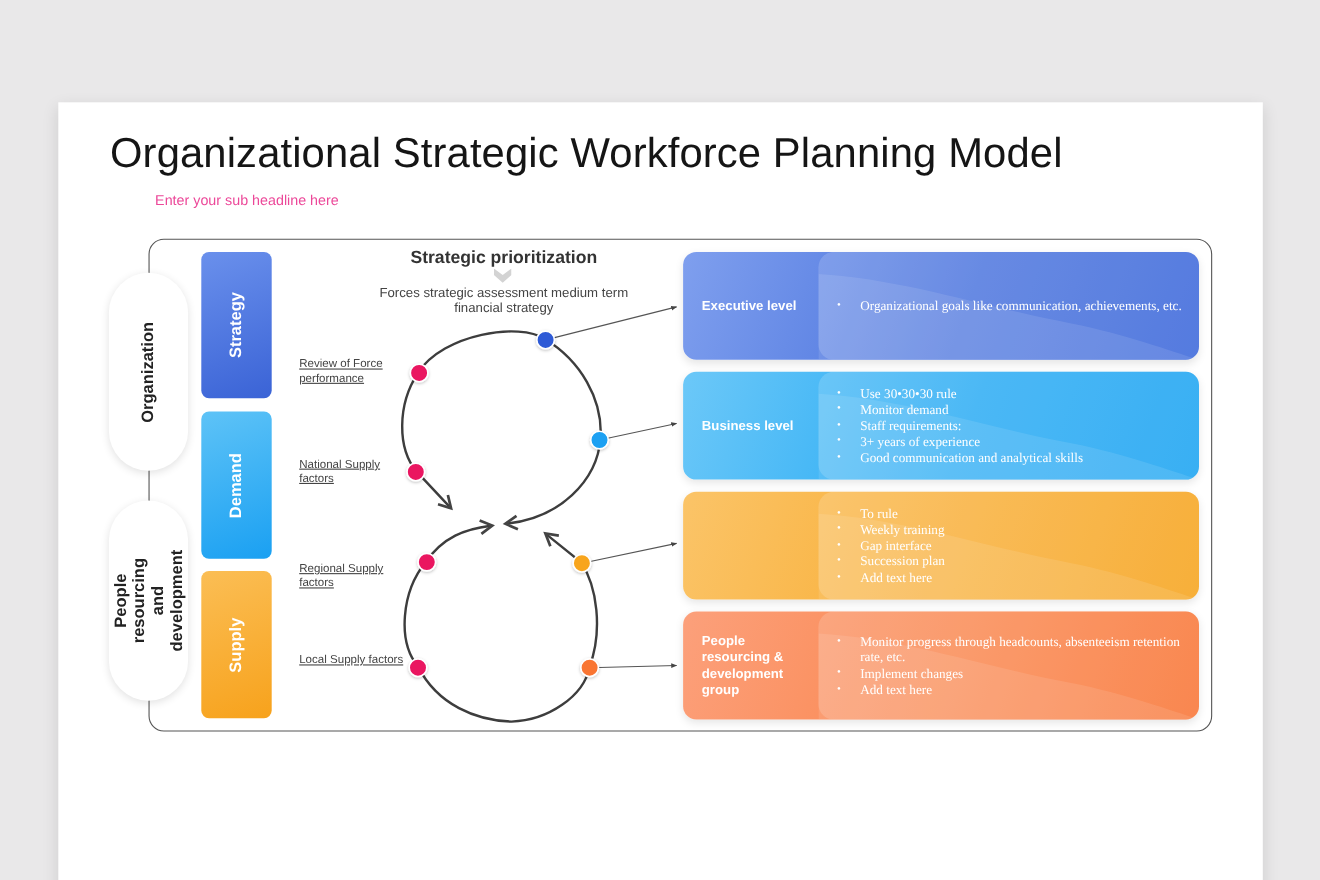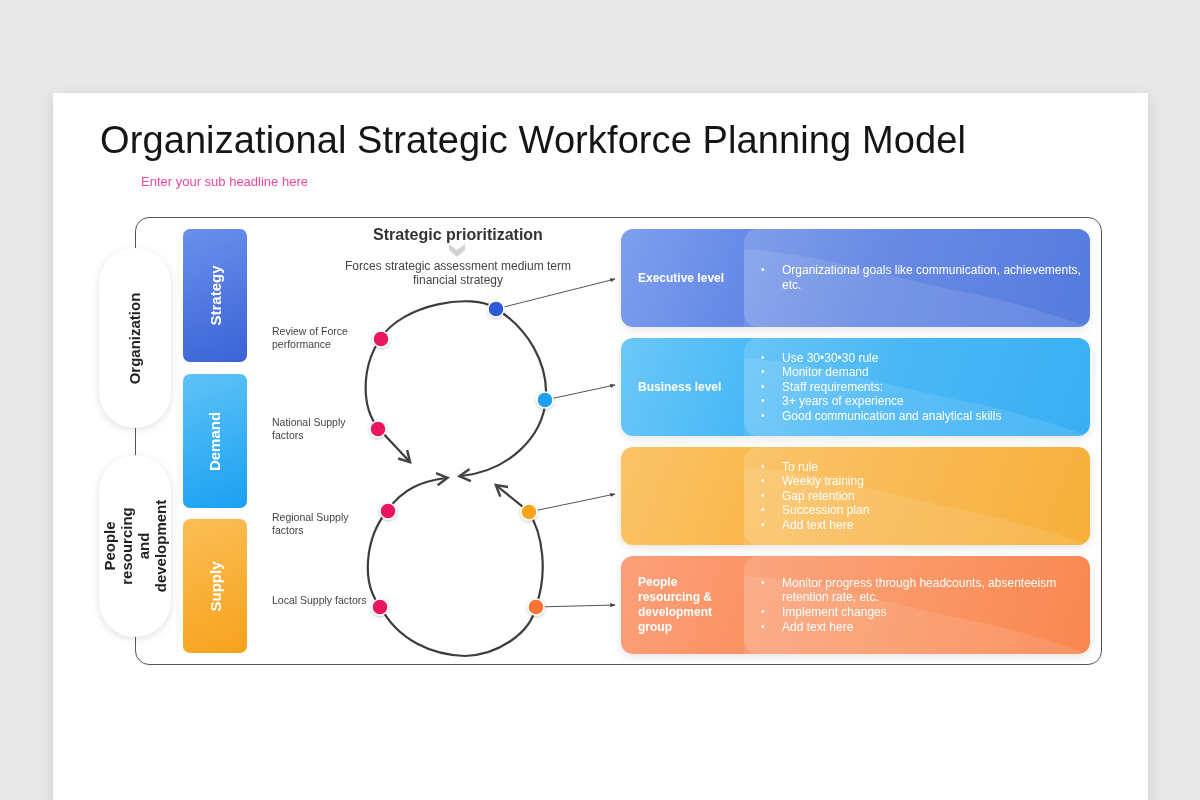--- a/index.html
+++ b/index.html
@@ -19,29 +19,29 @@
   .vtab { position: absolute; left: 130px; width: 64px; border-radius: 7px; display: flex; align-items: center; justify-content: center; }
   .vtab span { transform: rotate(-90deg); color: #fff; font-weight: 700; font-size: 15px; white-space: nowrap; }
   .vt-strategy { top: 136px; height: 133px; background: linear-gradient(160deg, #6a90ec 0%, #3a63d6 100%); }
   .vt-demand { top: 281px; height: 134px; background: linear-gradient(160deg, #5ec3f7 0%, #1aa0f2 100%); }
   .vt-supply { top: 426px; height: 134px; background: linear-gradient(160deg, #fbbe55 0%, #f7a21c 100%); }
 
   .center-title { position: absolute; left: 300px; top: 133px; width: 210px; text-align: center; font-size: 16px; font-weight: 700; color: #333; }
   .chev { position: absolute; left: 396px; top: 151px; width: 16px; height: 14px; }
   .center-desc { position: absolute; left: 290px; top: 166px; width: 230px; text-align: center; font-size: 12px; color: #444; line-height: 14px; }
 
-  .factor { position: absolute; left: 219px; font-size: 10.5px; color: #444; line-height: 13px; width: 95px; }
+  .factor { position: absolute; left: 219px; font-size: 10.5px; color: #444; line-height: 13px; width: 95px; text-decoration: underline; }
 
   svg.loops { position: absolute; left: 0; top: 0; width: 1095px; height: 613px; overflow: visible; }
 
   .card { position: absolute; left: 568px; width: 469px; height: 98px; border-radius: 12px; overflow: hidden; box-shadow: 0 3px 8px rgba(0,0,0,0.10); }
   .card .label { position: absolute; left: 17px; top: 0; height: 100%; width: 110px; display: flex; align-items: center; color: #fff; font-weight: 700; font-size: 12px; line-height: 15px; }
   .card .overlay { position: absolute; left: 123px; top: 0; width: 360px; height: 100%; border-radius: 14px 0 0 14px; background: rgba(255,255,255,0.16); }
   .card .wave { position: absolute; left: 123px; top: 0; width: 346px; height: 100%; }
-  .card ul { position: absolute; left: 140px; top: 0; height: 100%; width: 320px; display: flex; flex-direction: column; justify-content: center; list-style: none; color: #fff; font-size: 12px; line-height: 14.6px; }
+  .card ul { position: absolute; left: 140px; top: 0; height: 100%; width: 320px; display: flex; flex-direction: column; justify-content: center; list-style: none; color: #fff; font-size: 12px; line-height: 14.6px; font-family: Liberation Serif, serif; }
   .card li { position: relative; padding-left: 21px; }
   .card li::before { content: "•"; position: absolute; left: 0; top: 0; font-size: 10px; }
   .c-exec { top: 136px; background: linear-gradient(110deg, #7f9fee 0%, #4b74de 55%, #3462d9 100%); }
   .c-biz { top: 245px; background: linear-gradient(110deg, #6cc8f8 0%, #29abf4 55%, #13a0f1 100%); }
   .c-supply { top: 354px; background: linear-gradient(110deg, #fbc468 0%, #f8ae36 55%, #f6a014 100%); }
   .c-people { top: 463px; background: linear-gradient(110deg, #fca07b 0%, #fa874f 55%, #f8702e 100%); padding-left: 32px; }
 </style>
 </head>
 <body>
 
@@ -140,21 +140,21 @@
   </div>
 
   <div class="card c-supply">
     <div class="overlay"></div>
     <svg class="wave" viewBox="0 0 346 98" preserveAspectRatio="none">
         <path d="M0 20 C 80 25, 150 50, 230 65 C 280 75, 320 90, 346 98 L 0 98 Z" fill="rgba(255,255,255,0.10)"></path>
       </svg>
     <ul>
       <li>To rule</li>
       <li>Weekly training</li>
-      <li>Gap retention</li>
+      <li>Gap interface</li>
       <li>Succession plan</li>
       <li>Add text here</li>
     </ul>
   </div>
 
   <div class="card c-people">
     <div class="overlay"></div>
     <svg class="wave" viewBox="0 0 346 98" preserveAspectRatio="none">
         <path d="M0 20 C 80 25, 150 50, 230 65 C 280 75, 320 90, 346 98 L 0 98 Z" fill="rgba(255,255,255,0.10)"></path>
       </svg>

